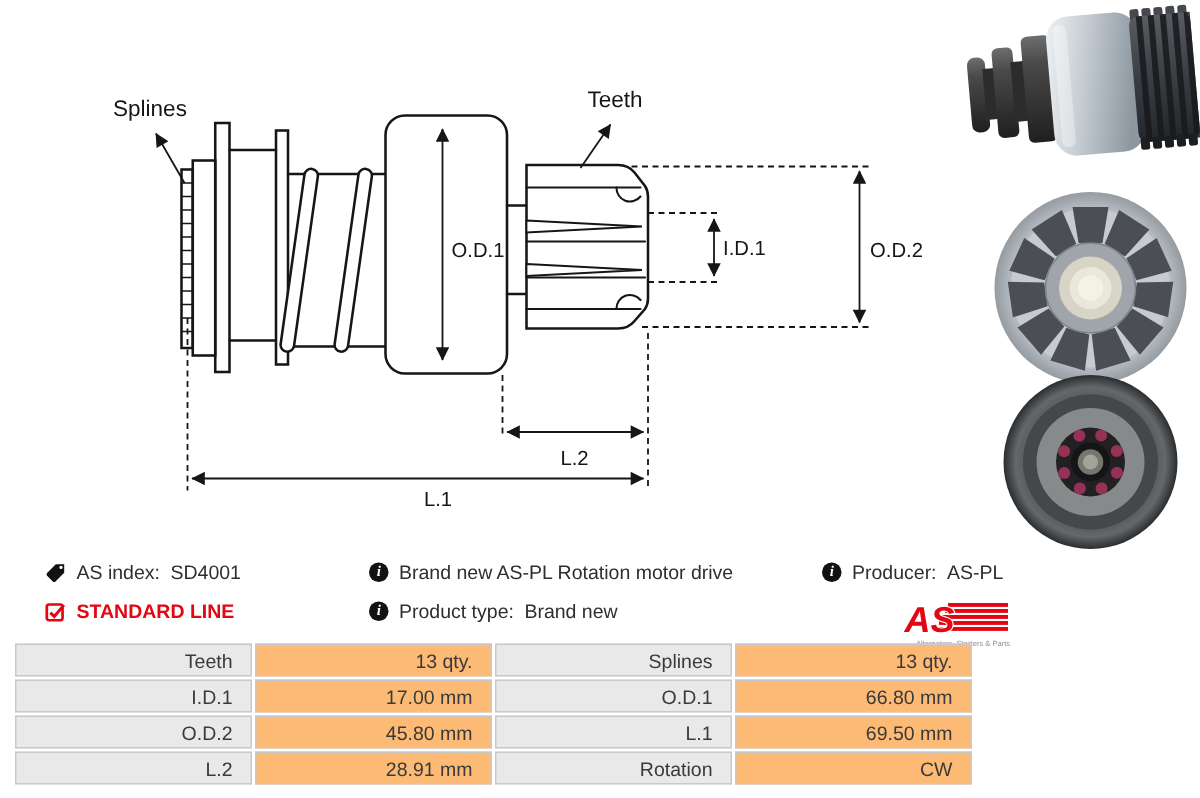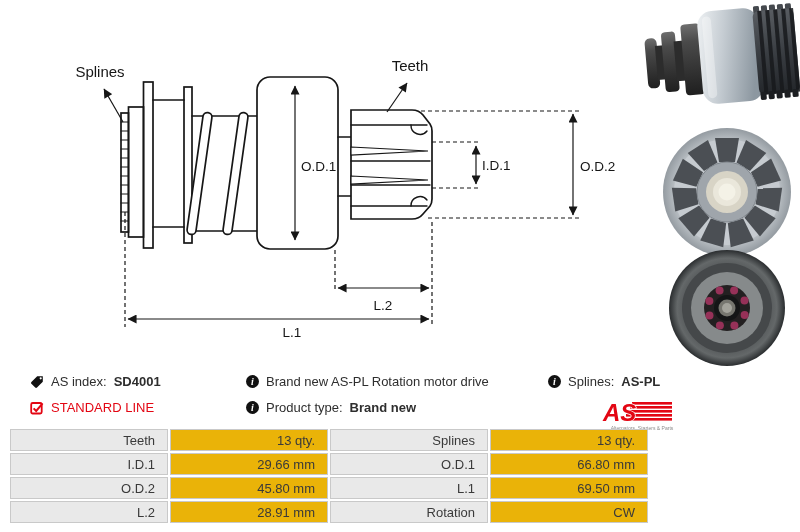--- a/index.html
+++ b/index.html
@@ -11,34 +11,34 @@
   .dlabel{fill:#161616;font-family:"Liberation Sans",sans-serif;}
   .big{font-size:15px;}
   .dim{font-size:13.5px;}
 
   .info-col{position:absolute;top:373px;}
   .c1{left:30px;}
   .c2{left:246px;}
   .c3{left:548px;}
   .info-line{display:flex;align-items:center;gap:7px;height:17px;margin-bottom:9px;
              font-size:13px;white-space:nowrap;}
-  .info-line b{font-weight:bold;}
-  .red-line{color:#e30613;font-weight:normal;text-align:right;}
+  .info-line b{font-weight:normal;}
+  .red-line{color:#e30613;font-weight:bold;text-align:right;}
   .i-ic{width:13px;height:13px;border-radius:50%;background:#111;color:#fff;font-size:10px;
         font-weight:bold;font-style:italic;display:inline-flex;align-items:center;
         justify-content:center;font-family:"Liberation Serif",serif;flex:0 0 13px;}
   .as-logo{margin-left:52px;width:76px;text-align:left;}
   .as-tagline{font-size:7px;color:#8d8d8d;white-space:nowrap;transform:scale(.72);
               transform-origin:center top;margin-top:-2px;}
 
   .spec-table{position:absolute;left:10px;top:429px;display:grid;
               grid-template-columns:repeat(4,158px);grid-auto-rows:22px;gap:2px;
               font-size:13px;color:#3a3a3a;}
   .cell{border:1px solid #c9c9c9;display:flex;align-items:center;justify-content:flex-end;
-        padding-right:12px;background:#eab308;}
+        padding-right:12px;background:#fdba74;}
   .lbl{background:#e9e9e9;}
 </style>
 </head>
 <body>
 
 <div class="page">
 
   <svg class="drawing" viewBox="0 0 630 370">
     <defs>
       <marker id="arw" viewBox="0 0 10 10" refX="9.5" refY="5" markerWidth="10" markerHeight="9" orient="auto-start-reverse" markerUnits="userSpaceOnUse">
@@ -217,21 +217,21 @@
     <div class="info-line">
       <span class="i-ic">i</span>
       <span>Product type:</span>
       <b>Brand new</b>
     </div>
   </div>
 
   <div class="info-col c3">
     <div class="info-line">
       <span class="i-ic">i</span>
-      <span>Splines:</span>
+      <span>Producer:</span>
       <b>AS-PL</b>
     </div>
     <div class="as-logo">
       <svg width="76" height="25" viewBox="0 0 76 25">
         <g fill="#e30613">
           <rect x="32" y="3" width="40" height="2.6"></rect>
           <rect x="30" y="7" width="42" height="2.6"></rect>
           <rect x="28" y="11" width="44" height="2.6"></rect>
           <rect x="26" y="15" width="46" height="2.6"></rect>
           <rect x="24" y="19" width="48" height="2.6"></rect>
@@ -242,21 +242,21 @@
     </div>
   </div>
 
   <div class="spec-table">
     <div class="cell lbl">Teeth</div>
     <div class="cell">13 qty.</div>
     <div class="cell lbl">Splines</div>
     <div class="cell">13 qty.</div>
 
     <div class="cell lbl">I.D.1</div>
-    <div class="cell">29.66 mm</div>
+    <div class="cell">17.00 mm</div>
     <div class="cell lbl">O.D.1</div>
     <div class="cell">66.80 mm</div>
 
     <div class="cell lbl">O.D.2</div>
     <div class="cell">45.80 mm</div>
     <div class="cell lbl">L.1</div>
     <div class="cell">69.50 mm</div>
 
     <div class="cell lbl">L.2</div>
     <div class="cell">28.91 mm</div>

